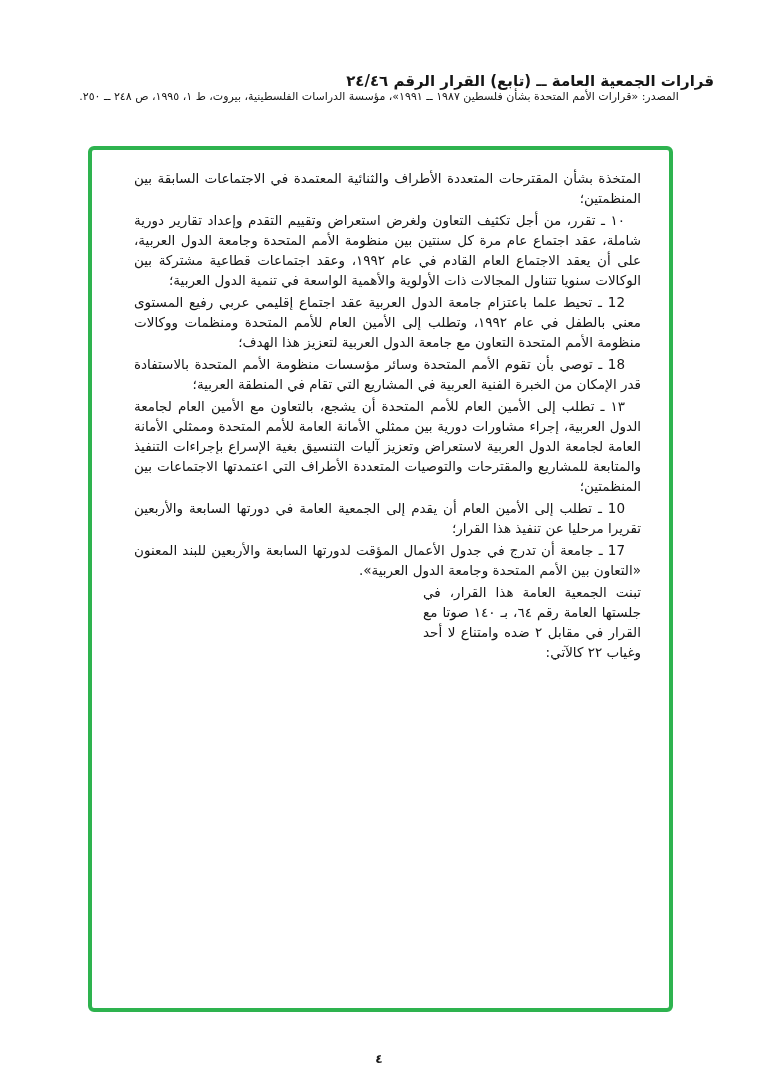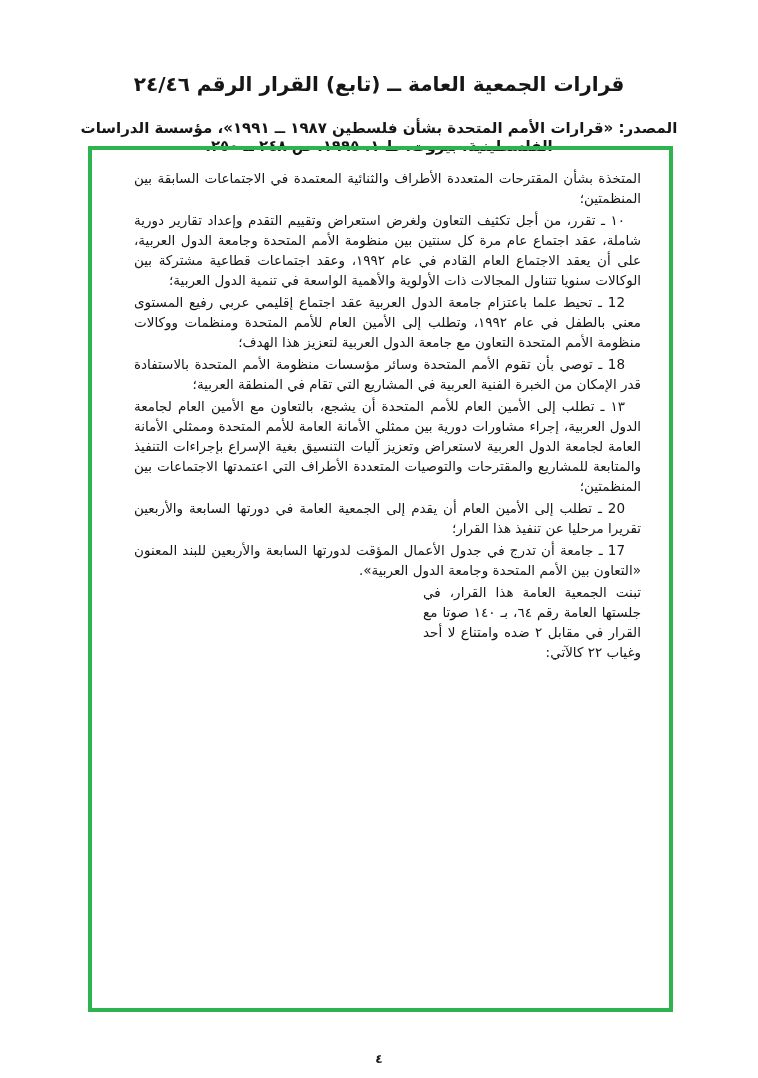--- a/index.html
+++ b/index.html
@@ -18,38 +18,39 @@
   }
   .header {
     position: absolute;
     top: 72px;
     left: 44px;
     right: 44px;
     text-align: center;
     direction: rtl;
   }
   .title {
-    font-size: 20px;
+    font-size: 15px;
     font-weight: bold;
     letter-spacing: 0;
+    text-align: right;
   }
   .source {
-    margin-top: 23px;
-    font-size: 15px;
-    font-weight: bold;
+    margin-top: 0;
+    font-size: 11px;
+    font-weight: normal;
     direction: rtl;
   }
   .green-box {
     position: absolute;
     left: 88px;
     top: 146px;
     width: 585px;
     height: 866px;
     border: 4px solid var(--frame-border, #2eb34f);
-    border-radius: 0;
+    border-radius: 6px;
     box-sizing: border-box;
   }
   .text-body {
     position: absolute;
     top: 18px;
     right: 28px;
     left: 42px;
     direction: rtl;
     text-align: justify;
     font-size: 13.5px;
@@ -84,21 +85,21 @@
   </div>
 
   <div class="green-box">
     <div class="text-body">
       <p class="intro">المتخذة بشأن المقترحات المتعددة الأطراف والثنائية المعتمدة في الاجتماعات السابقة بين المنظمتين؛</p>
       <div>
           <p class="para"><span class="pnum">١٠ ـ </span><span class="plead">تقرر،</span> من أجل تكثيف التعاون ولغرض استعراض وتقييم التقدم وإعداد تقارير دورية شاملة، عقد اجتماع عام مرة كل سنتين بين منظومة الأمم المتحدة وجامعة الدول العربية، على أن يعقد الاجتماع العام القادم في عام ١٩٩٢، وعقد اجتماعات قطاعية مشتركة بين الوكالات سنويا تتناول المجالات ذات الأولوية والأهمية الواسعة في تنمية الدول العربية؛</p>
           <p class="para"><span class="pnum">12 ـ </span><span class="plead">تحيط علما</span> باعتزام جامعة الدول العربية عقد اجتماع إقليمي عربي رفيع المستوى معني بالطفل في عام ١٩٩٢، وتطلب إلى الأمين العام للأمم المتحدة ومنظمات ووكالات منظومة الأمم المتحدة التعاون مع جامعة الدول العربية لتعزيز هذا الهدف؛</p>
           <p class="para"><span class="pnum">18 ـ </span><span class="plead">توصي</span> بأن تقوم الأمم المتحدة وسائر مؤسسات منظومة الأمم المتحدة بالاستفادة قدر الإمكان من الخبرة الفنية العربية في المشاريع التي تقام في المنطقة العربية؛</p>
           <p class="para"><span class="pnum">١٣ ـ </span><span class="plead">تطلب</span> إلى الأمين العام للأمم المتحدة أن يشجع، بالتعاون مع الأمين العام لجامعة الدول العربية، إجراء مشاورات دورية بين ممثلي الأمانة العامة للأمم المتحدة وممثلي الأمانة العامة لجامعة الدول العربية لاستعراض وتعزيز آليات التنسيق بغية الإسراع بإجراءات التنفيذ والمتابعة للمشاريع والمقترحات والتوصيات المتعددة الأطراف التي اعتمدتها الاجتماعات بين المنظمتين؛</p>
-          <p class="para"><span class="pnum">20 ـ </span><span class="plead">تطلب</span> إلى الأمين العام أن يقدم إلى الجمعية العامة في دورتها السابعة والأربعين تقريرا مرحليا عن تنفيذ هذا القرار؛</p>
+          <p class="para"><span class="pnum">10 ـ </span><span class="plead">تطلب</span> إلى الأمين العام أن يقدم إلى الجمعية العامة في دورتها السابعة والأربعين تقريرا مرحليا عن تنفيذ هذا القرار؛</p>
           <p class="para"><span class="pnum">17 ـ </span><span class="plead">جامعة</span> أن تدرج في جدول الأعمال المؤقت لدورتها السابعة والأربعين للبند المعنون «التعاون بين الأمم المتحدة وجامعة الدول العربية».</p>
         </div>
       <p class="closing">تبنت الجمعية العامة هذا القرار، في جلستها العامة رقم ٦٤، بـ ١٤٠ صوتا مع القرار في مقابل ٢ ضده وامتناع لا أحد وغياب ٢٢ كالآتي:</p>
     </div>
   </div>
 
   <div class="page-number">٤</div>
 
 </div>
 

